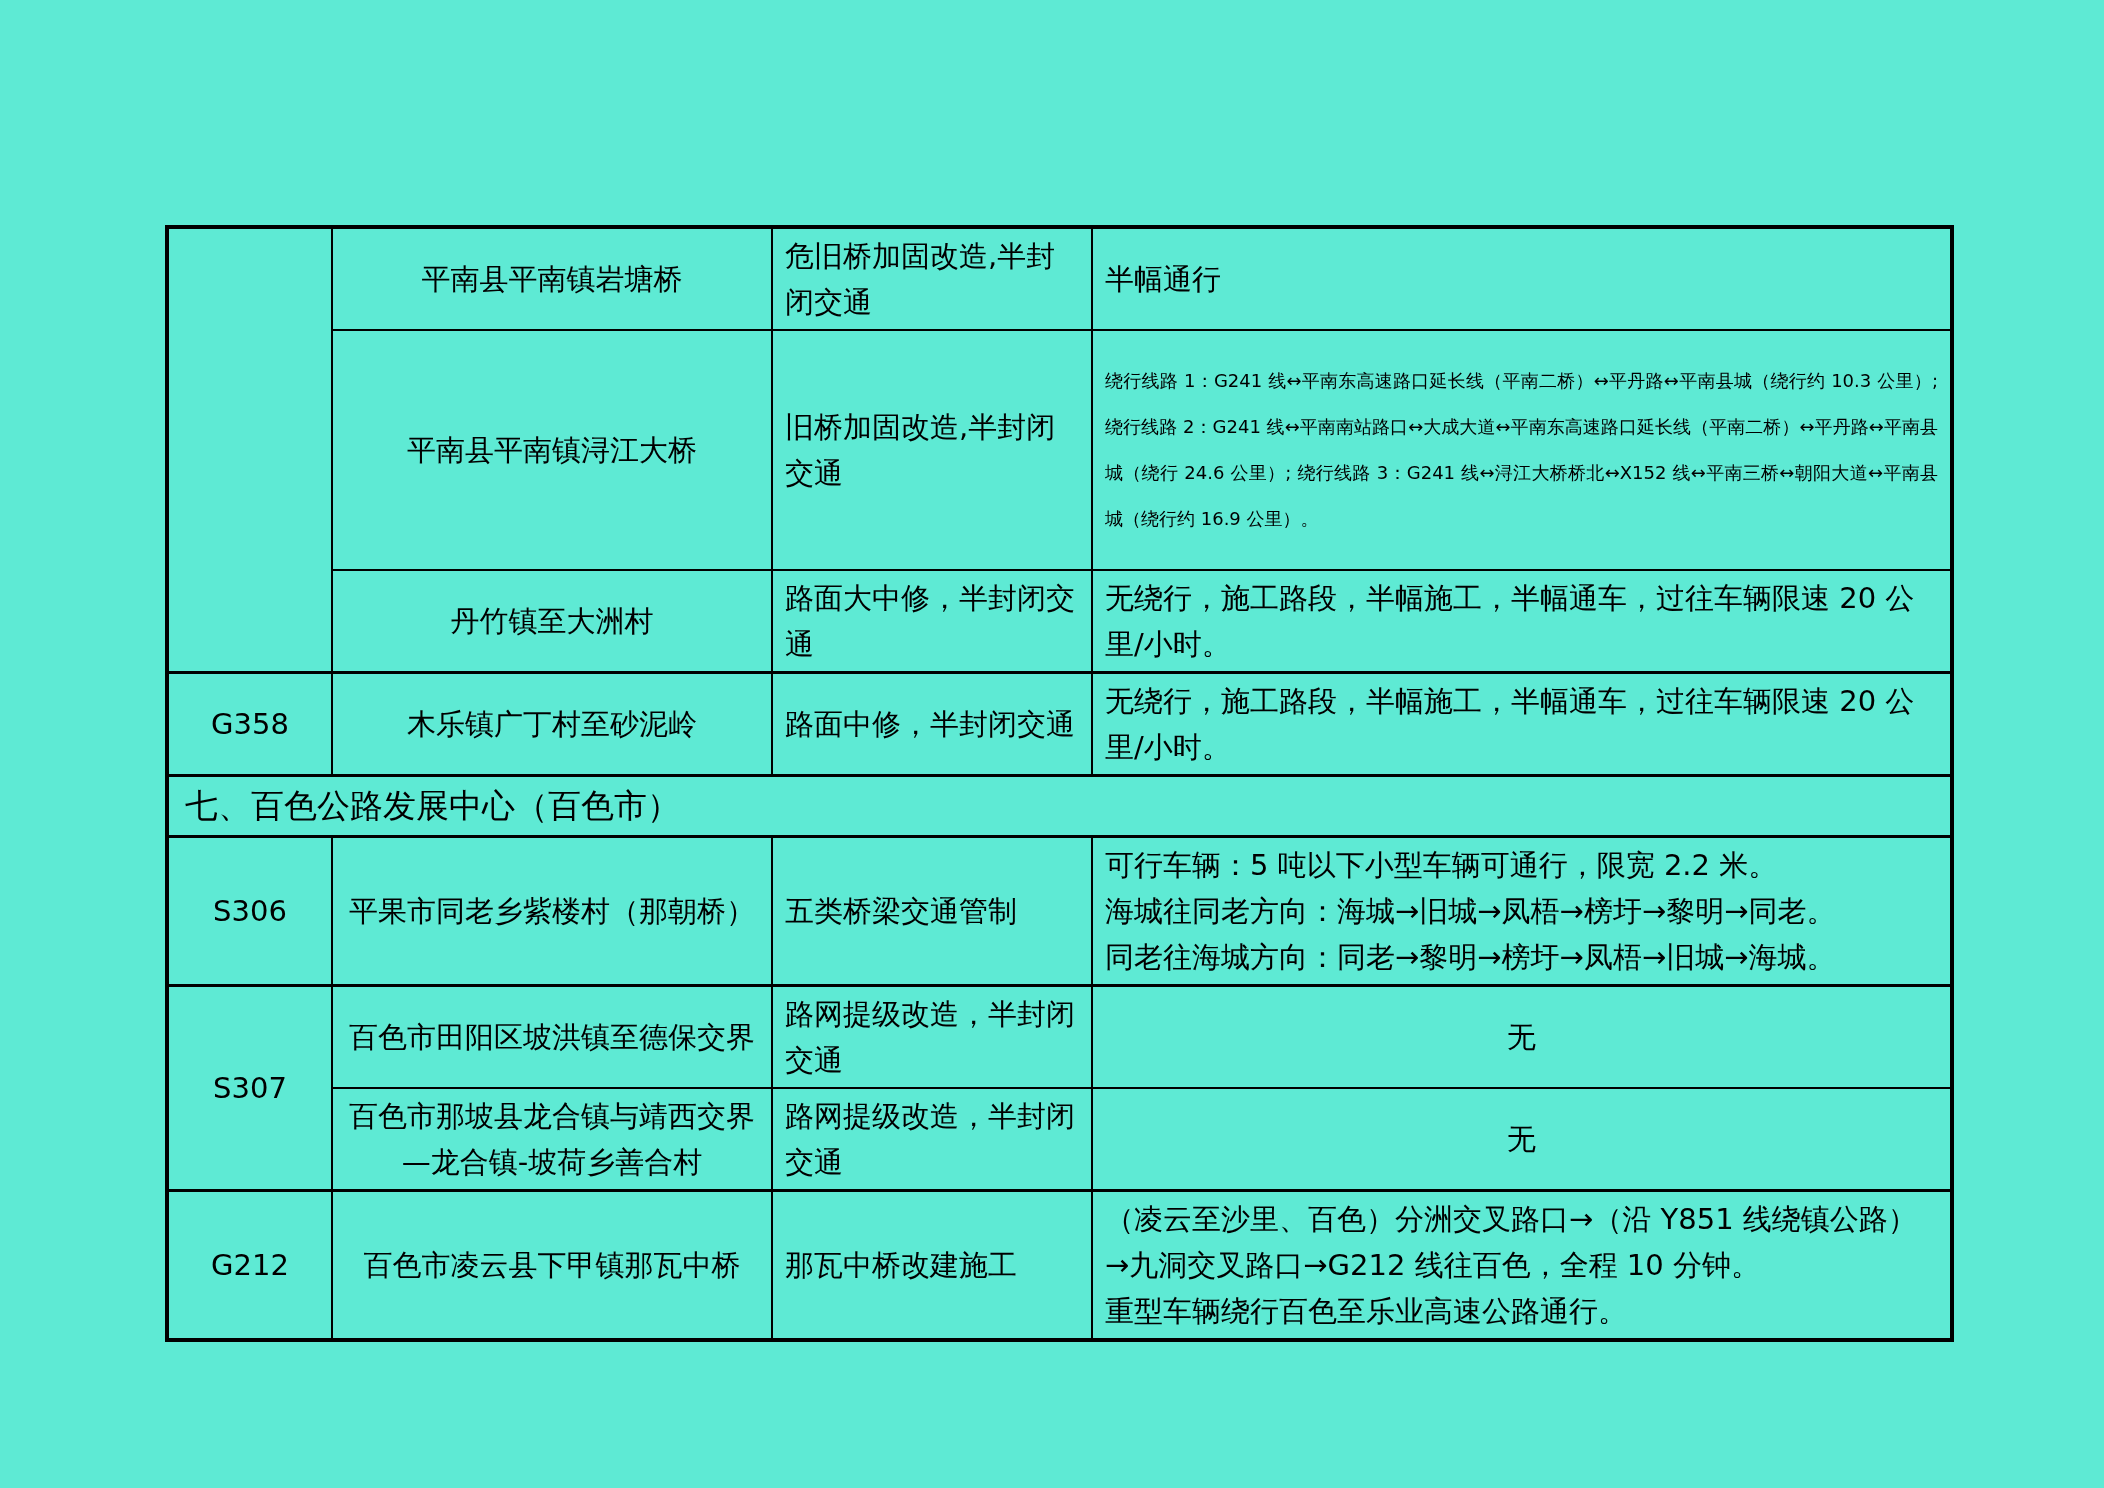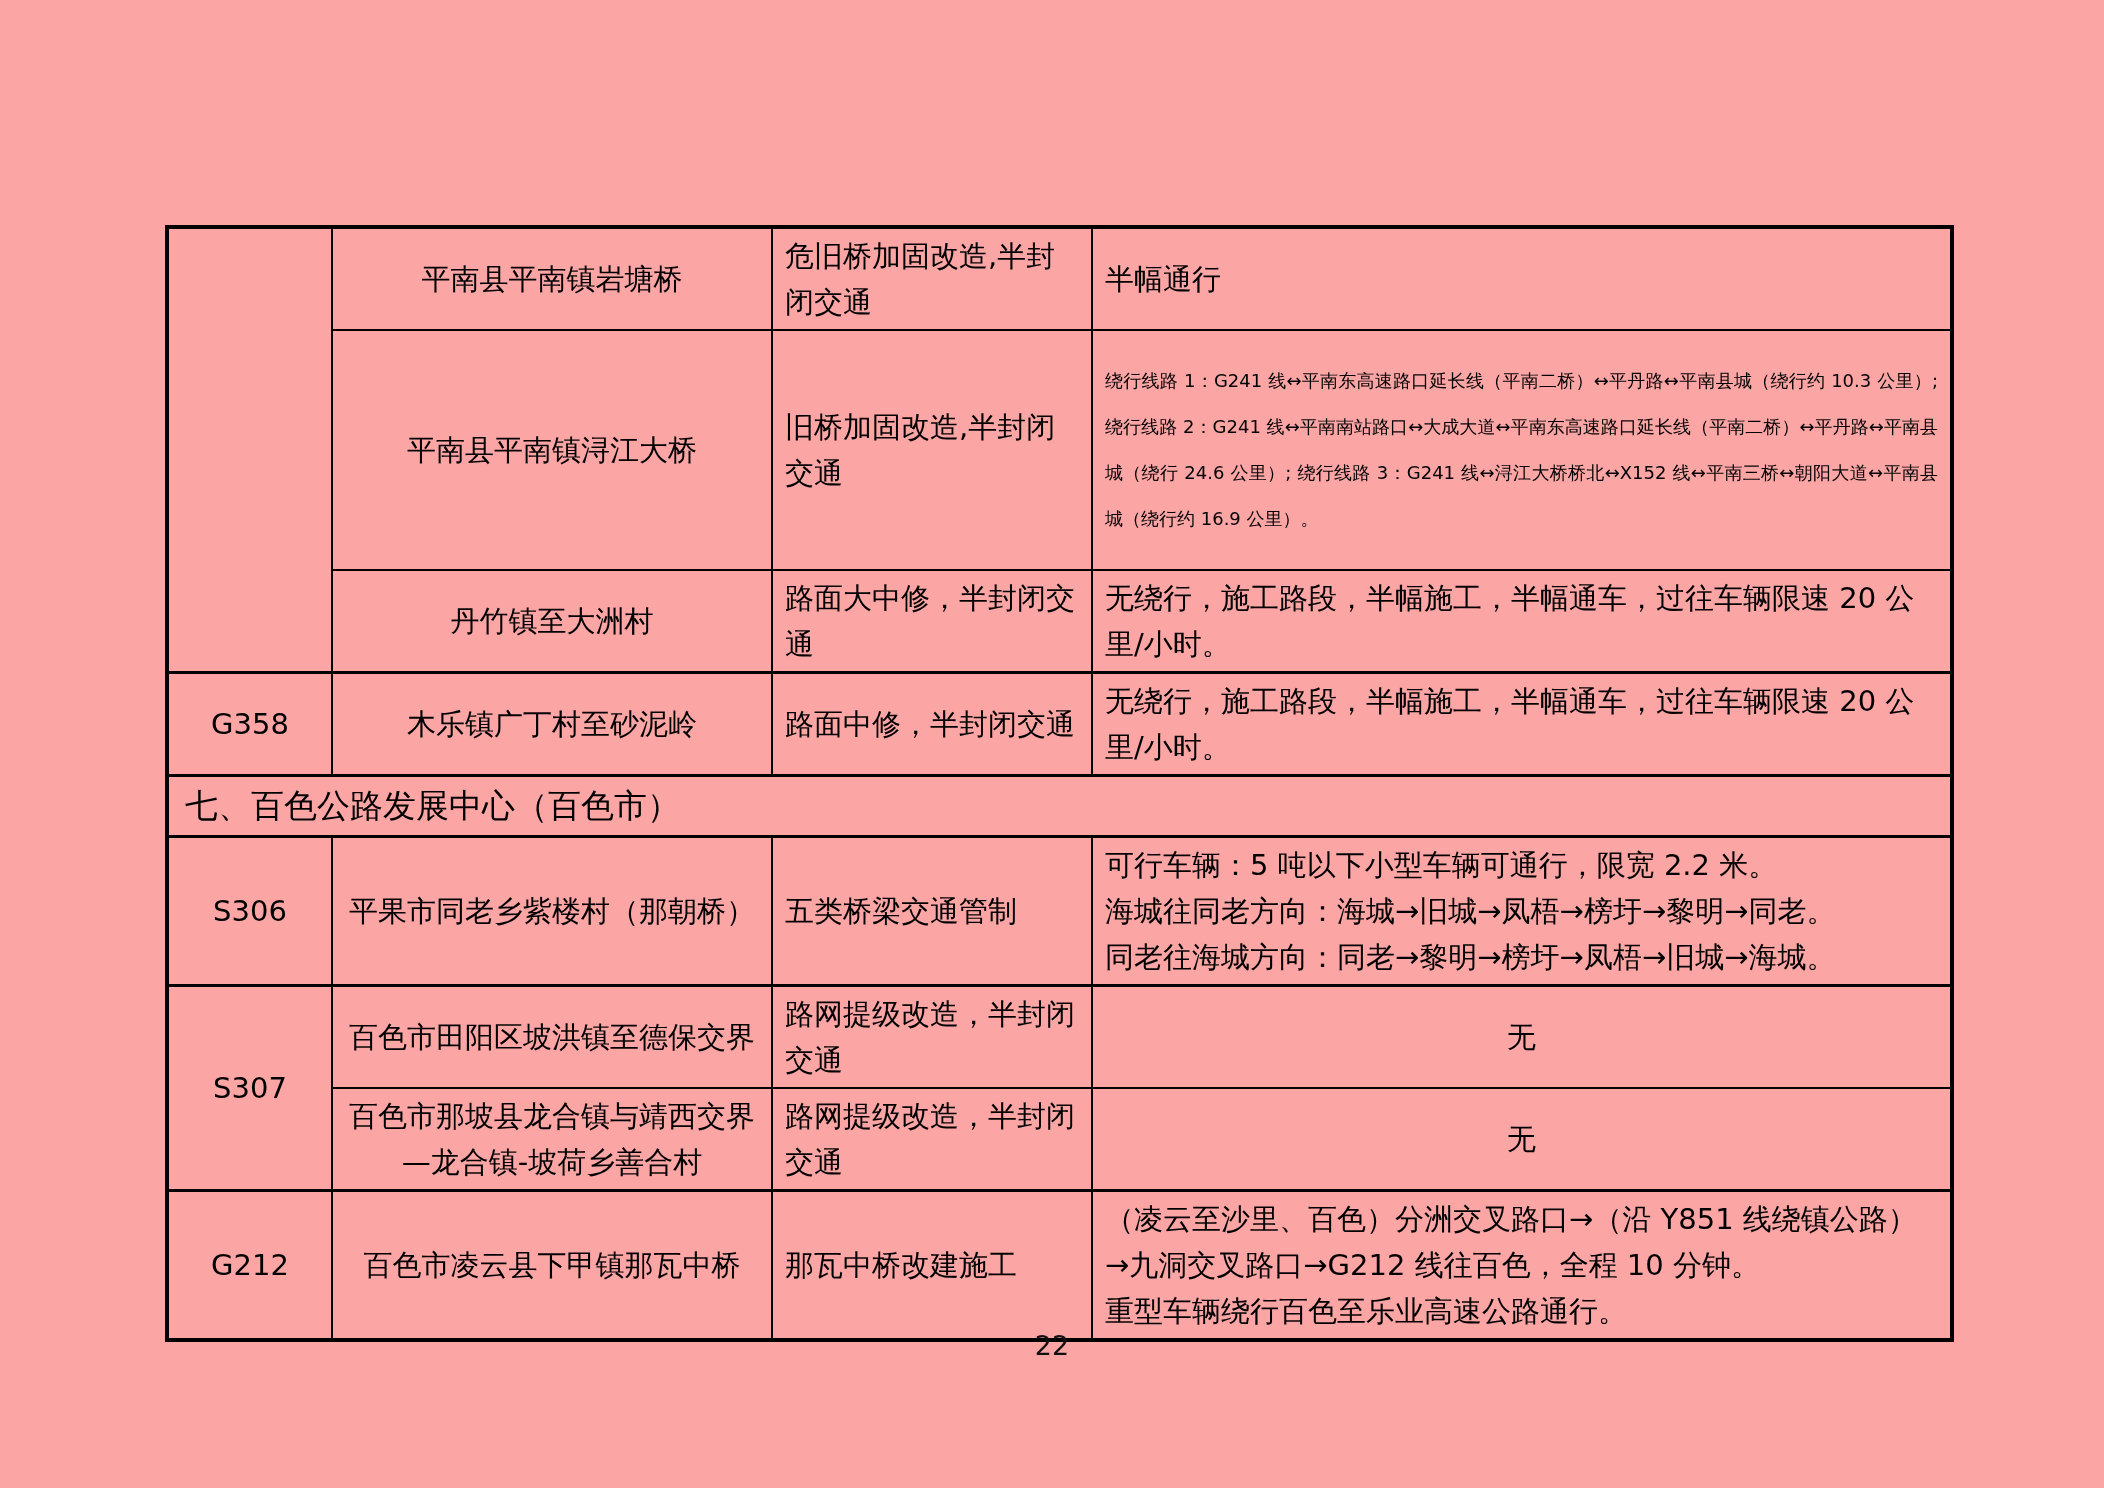--- a/index.html
+++ b/index.html
@@ -1,20 +1,20 @@
 <!DOCTYPE html>
 <html lang="zh"><head>
 <meta charset="utf-8">
 <style>
   html, body { margin: 0; padding: 0; background: #ffffff; }
   .page {
     position: relative;
     width: 2104px;
     height: 1488px;
-    background: #fca5a5;
+    background: #5eead4;
     color: #000000;
     font-family: "DejaVu Sans", "Liberation Sans", sans-serif;
     overflow: hidden;
   }
   table.roadworks {
     position: absolute;
     left: 165px;
     top: 225px;
     width: 1785px;
     border-collapse: collapse;
@@ -140,15 +140,14 @@
     <tr class="h9 thick-top">
       <td class="code">G212</td>
       <td class="sec">百色市凌云县下甲镇那瓦中桥</td>
       <td class="work">那瓦中桥改建施工</td>
       <td class="remark">（凌云至沙里、百色）分洲交叉路口→（沿 Y851 线绕镇公路）→九洞交叉路口→G212 线往百色，全程 10 分钟。
 重型车辆绕行百色至乐业高速公路通行。</td>
     </tr>
   </tbody>
     </table>
 
-  <div class="page-number">22</div>
 
 </div>
 
 </body></html>

